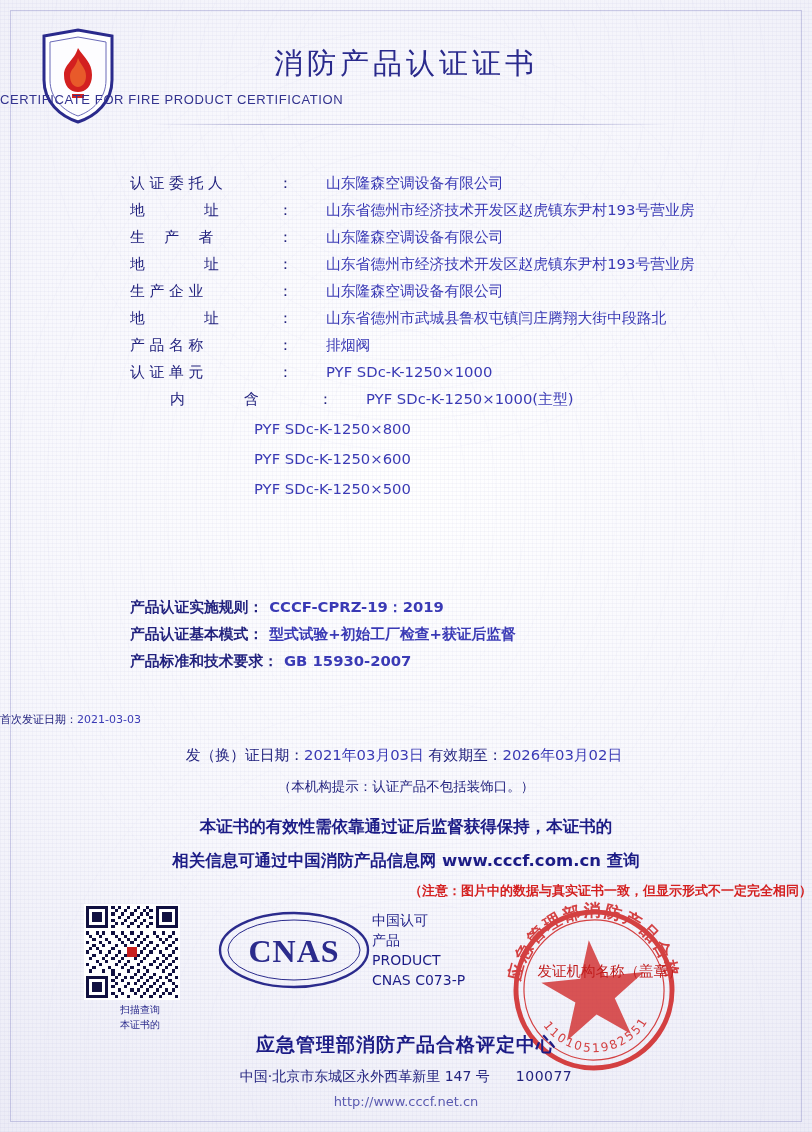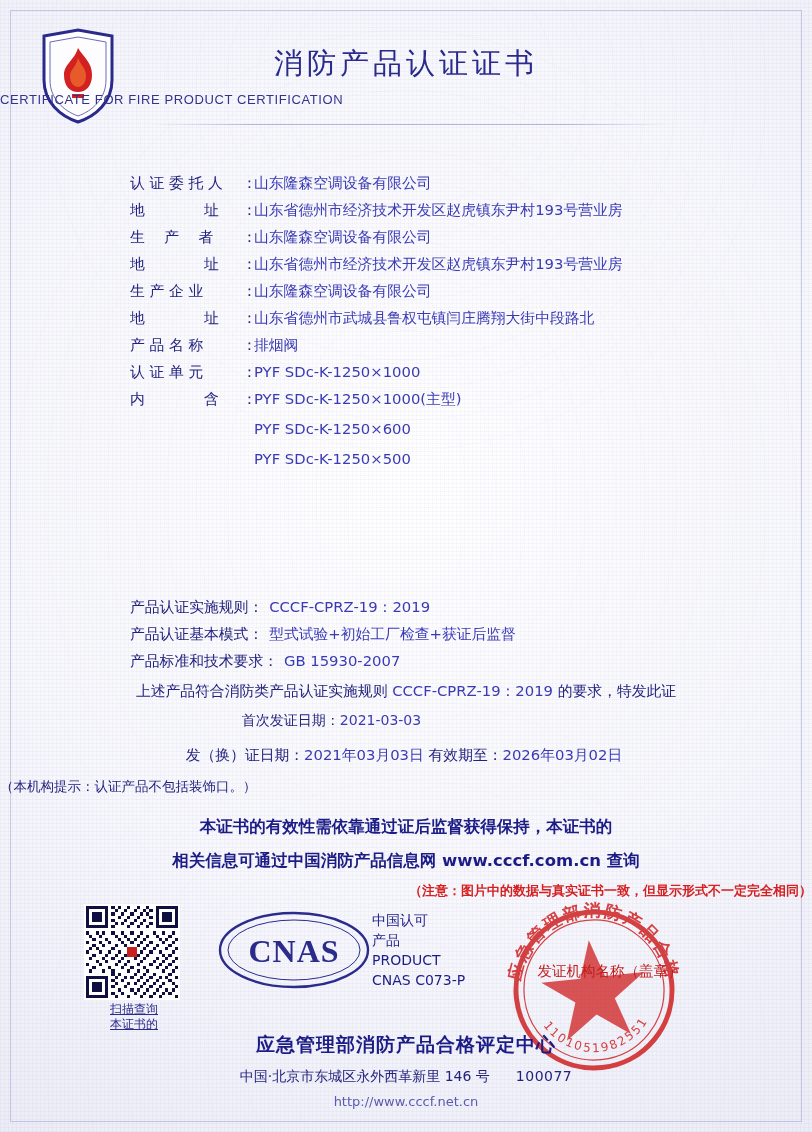--- a/index.html
+++ b/index.html
@@ -99,20 +99,21 @@
     left: 130px;
     top: 174px;
     width: 600px;
   }
   .row {
     display: flex;
     align-items: baseline;
     height: 27px;
     font-size: 14.8px;
     font-family: "DejaVu Sans", sans-serif;
+    gap: 36px;
   }
   .lbl {
     width: 112px;
     color: #22227e;
     display: flex;
     justify-content: space-between;
     white-space: nowrap;
   }
   .lbl.tight {
     letter-spacing: 0;
@@ -127,28 +128,29 @@
     color: #3a3ab5;
     white-space: nowrap;
   }
   .sub-row {
     height: 30px;
     padding-left: 124px;
     font-size: 14.8px;
     color: #3a3ab5;
     font-family: "DejaVu Sans", sans-serif;
   }
-  .row.incl { height: 30px; }
+  .row.incl { height: 30px; margin-left: 40px; }
 
   
   .rules {
     position: absolute;
     left: 130px;
     top: 598px;
     width: 600px;
+    font-weight: bold;
   }
   .rule-row {
     display: flex;
     align-items: baseline;
     height: 27px;
     font-size: 14.8px;
     font-family: "DejaVu Sans", sans-serif;
   }
   .rule-row .k {
     color: #22227e;
@@ -170,22 +172,22 @@
     color: #22227e;
     font-family: "DejaVu Sans", sans-serif;
   }
   .sentence .hl { color: #3a3ab5; }
 
   .issue-first {
     position: absolute;
     top: 712px;
     left: 0;
     width: 663px;
-    text-align: center;
-    font-size: 14px;
+    text-align: left;
+    font-size: 11px;
     color: #22227e;
     font-family: "DejaVu Sans", sans-serif;
   }
   .issue-first .v { color: #3a3ab5; }
 
   .issue-valid {
     position: absolute;
     top: 746px;
     left: 0;
     width: 808px;
@@ -194,20 +196,21 @@
     color: #22227e;
     font-family: "DejaVu Sans", sans-serif;
   }
   .issue-valid .v { color: #3a3ab5; }
 
   .note-paren {
     position: absolute;
     top: 778px;
     left: 0;
     width: 812px;
+    text-align: center;
     font-size: 13.5px;
     color: #22227e;
     font-family: Liberation Serif, serif;
   }
 
   .bold-line1, .bold-line2 {
     position: absolute;
     left: 0;
     width: 812px;
     text-align: center;
@@ -240,29 +243,28 @@
     height: 92px;
     background: #ffffff;
     padding: 2px;
   }
   .qr canvas, .qr .qrgrid {
     width: 92px;
     height: 92px;
   }
   .qr-caption {
     position: absolute;
-    left: 74px;
+    left: 80px;
     top: 1002px;
     width: 120px;
     text-align: center;
-    font-size: 12px;
+    font-size: 10px;
     line-height: 15px;
     color: #2b2b8c;
     font-family: "DejaVu Sans", sans-serif;
-    text-decoration: underline;
   }
 
   .cnas {
     position: absolute;
     left: 216px;
     top: 908px;
     width: 160px;
     height: 84px;
   }
   .cnas-text {
@@ -433,44 +435,40 @@
       <div class="row">
         <span class="lbl tight">认 证 单 元</span>
         <span class="colon">：</span>
         <span class="val">PYF SDc-K-1250×1000</span>
       </div>
       <div class="row incl">
         <span class="lbl tight">内　　　　含</span>
         <span class="colon">：</span>
         <span class="val">PYF SDc-K-1250×1000(主型)</span>
       </div>
+      <div class="sub-row">PYF SDc-K-1250×800</div>
       <div class="sub-row">PYF SDc-K-1250×600</div>
       <div class="sub-row">PYF SDc-K-1250×500</div>
     </div>
 
     <div class="rules">
       <div class="rule-row">
         <span class="k">产品认证实施规则：</span>
         <span class="v">CCCF-CPRZ-19：2019</span>
       </div>
       <div class="rule-row">
         <span class="k">产品认证基本模式：</span>
         <span class="v">型式试验+初始工厂检查+获证后监督</span>
       </div>
       <div class="rule-row">
         <span class="k">产品标准和技术要求：</span>
         <span class="v">GB 15930-2007</span>
       </div>
     </div>
 
-    <div class="sentence">
-      <span>上述产品符合消防类产品认证实施规则</span>
-      <span class="hl">CCCF-CPRZ-19：2019</span>
-      <span>的要求，特发此证</span>
-    </div>
 
     <div class="issue-first">
       <span>首次发证日期：</span><span class="v">2021-03-03</span>
     </div>
 
     <div class="issue-valid">
       <span>发（换）证日期：</span><span class="v">2021年03月03日</span>
       <span>有效期至：</span><span class="v">2026年03月02日</span>
     </div>
 
@@ -732,18 +730,18 @@
         <text font-family="DejaVu Sans, sans-serif" font-size="12" fill="#cf2222" letter-spacing="2">
           <textPath href="#sealArcBottom" startOffset="16%">1101051982551</textPath>
         </text>
         <path d="M98 48 L110.4 85.3 L149.6 85.3 L117.8 108.4 L130.2 145.7 L98 122.6 L65.8 145.7 L78.2 108.4 L46.4 85.3 L85.6 85.3 Z" fill="#cf2222" opacity="0.9"></path>
       </g>
     </svg>
     <div class="seal-org">发证机构名称（盖章）</div>
 
     <div class="org-name">应急管理部消防产品合格评定中心</div>
     <div class="addr-line">
-      <span>中国·北京市东城区永外西革新里 146 号</span><span class="zip">100077</span>
+      <span>中国·北京市东城区永外西革新里 147 号</span><span class="zip">100077</span>
     </div>
     <div class="url-line">http://www.cccf.net.cn</div>
 
   </div>
 </div>
 
 </body></html>

